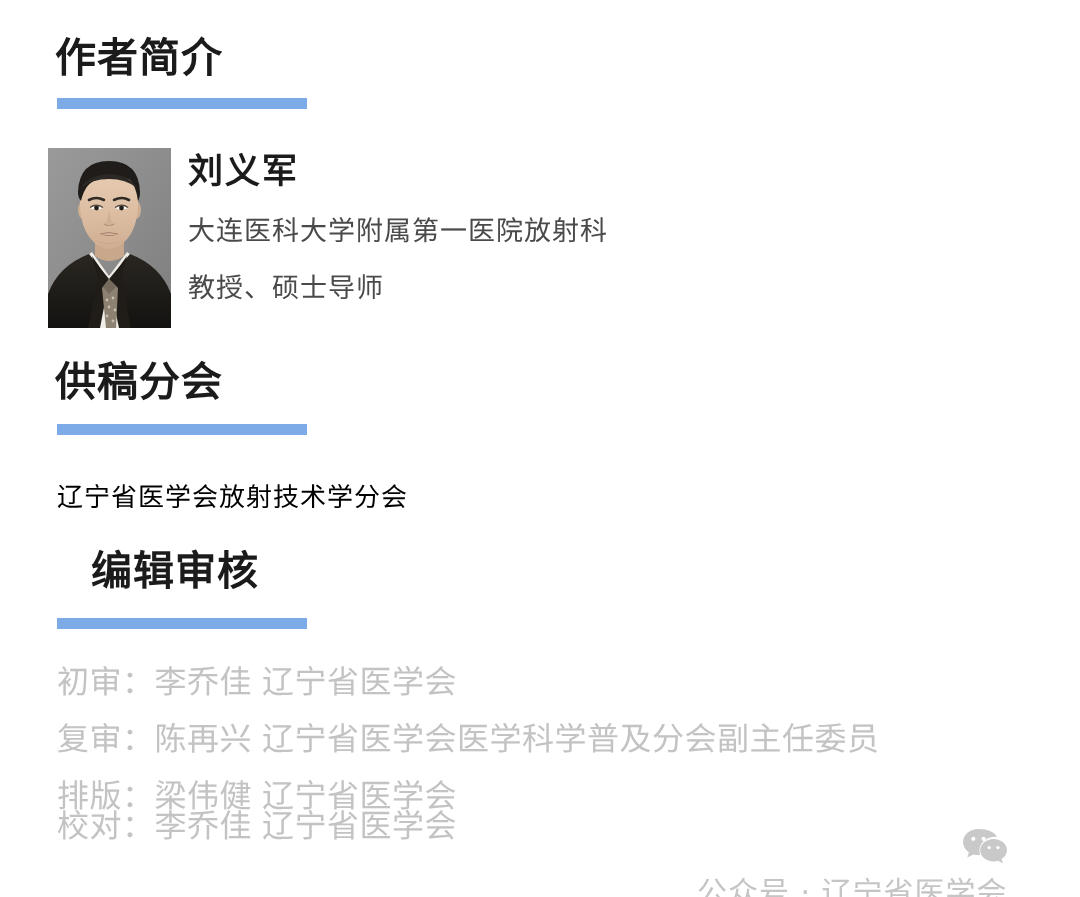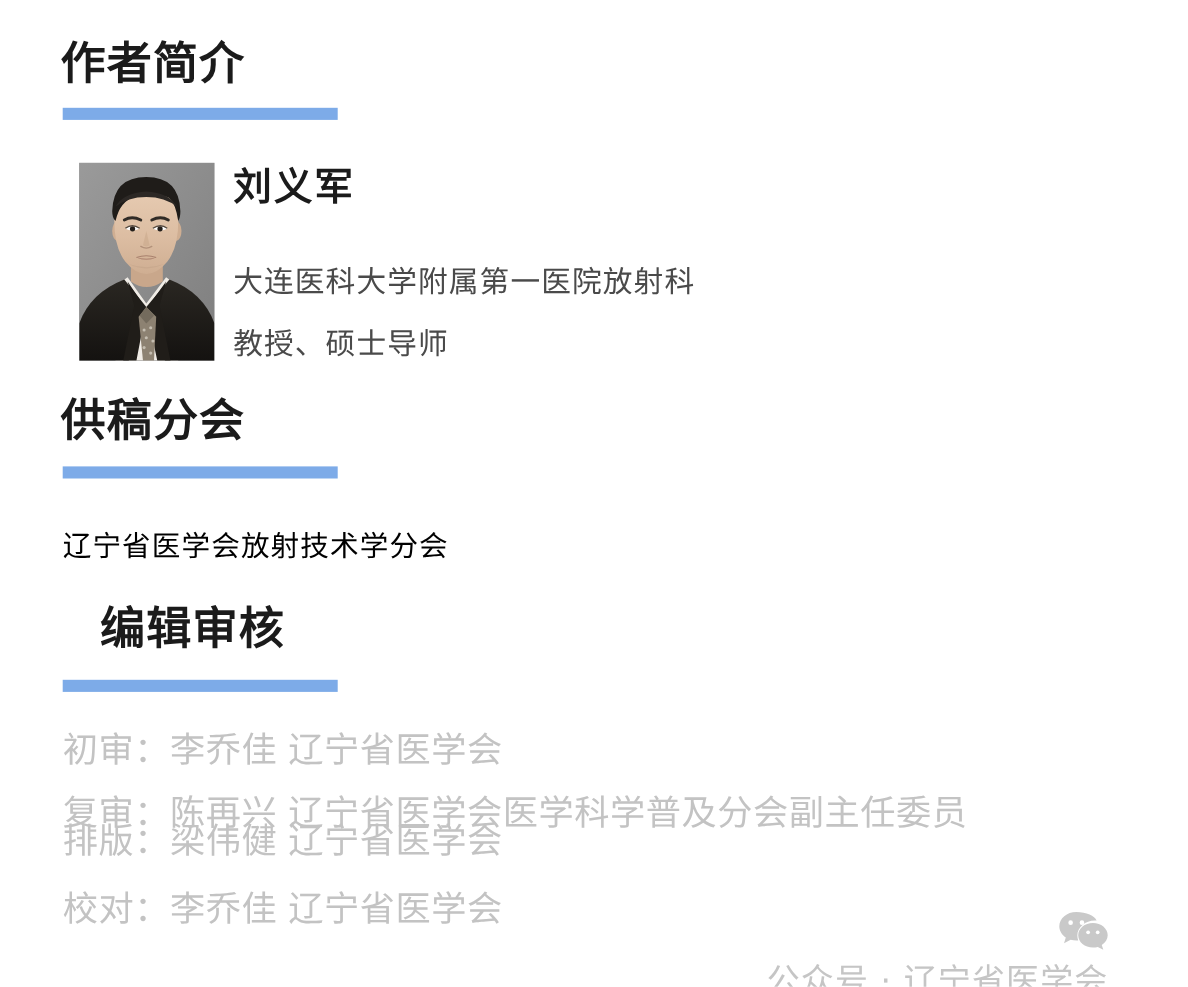--- a/index.html
+++ b/index.html
@@ -40,21 +40,21 @@
     position: absolute;
     left: 57px;
     width: 250px;
     height: 11px;
     background: #7dabe8;
   }
 
   
   .author-block {
     position: absolute;
-    left: 72px;
+    left: 48px;
     top: 148px;
     width: 900px;
     height: 185px;
   }
 
   .portrait {
     position: absolute;
     left: 0;
     top: 0;
     width: 123px;
@@ -80,21 +80,21 @@
     white-space: nowrap;
   }
 
   .author-line {
     font-size: 27px;
     color: #4a4a4a;
     line-height: 1;
     letter-spacing: 1px;
     white-space: nowrap;
   }
-  .author-line.first { margin-top: 54px; }
+  .author-line.first { margin-top: 28px; }
   .author-line.second { margin-top: 30px; }
 
   
   .muted-line {
     position: absolute;
     left: 57px;
     font-size: 26px;
     color: #000000;
     line-height: 1;
     letter-spacing: 1px;
@@ -235,21 +235,21 @@
   <div class="rule" style="top:618px;"></div>
 
   <div class="credit-line" style="top:666px;">
     <span>初审：</span><span>李乔佳</span><span class="sep"></span><span>辽宁省医学会</span>
   </div>
 
   <div class="credit-line" style="top:723px;">
     <span>复审：</span><span>陈再兴</span><span class="sep"></span><span>辽宁省医学会医学科学普及分会副主任委员</span>
   </div>
 
-  <div class="credit-line" style="top:748px;text-align:center;">
+  <div class="credit-line" style="top:780px;text-align:center;">
     <span>排版：</span><span>梁伟健</span><span class="sep"></span><span>辽宁省医学会</span>
   </div>
 
   <div class="credit-line" style="top:810px;">
     <span>校对：</span><span>李乔佳</span><span class="sep"></span><span>辽宁省医学会</span>
   </div>
 
   <div class="wechat-badge">
     <span class="wechat-icon-wrap">
       <svg class="wechat-icon" viewBox="0 0 46 40" aria-hidden="true">

